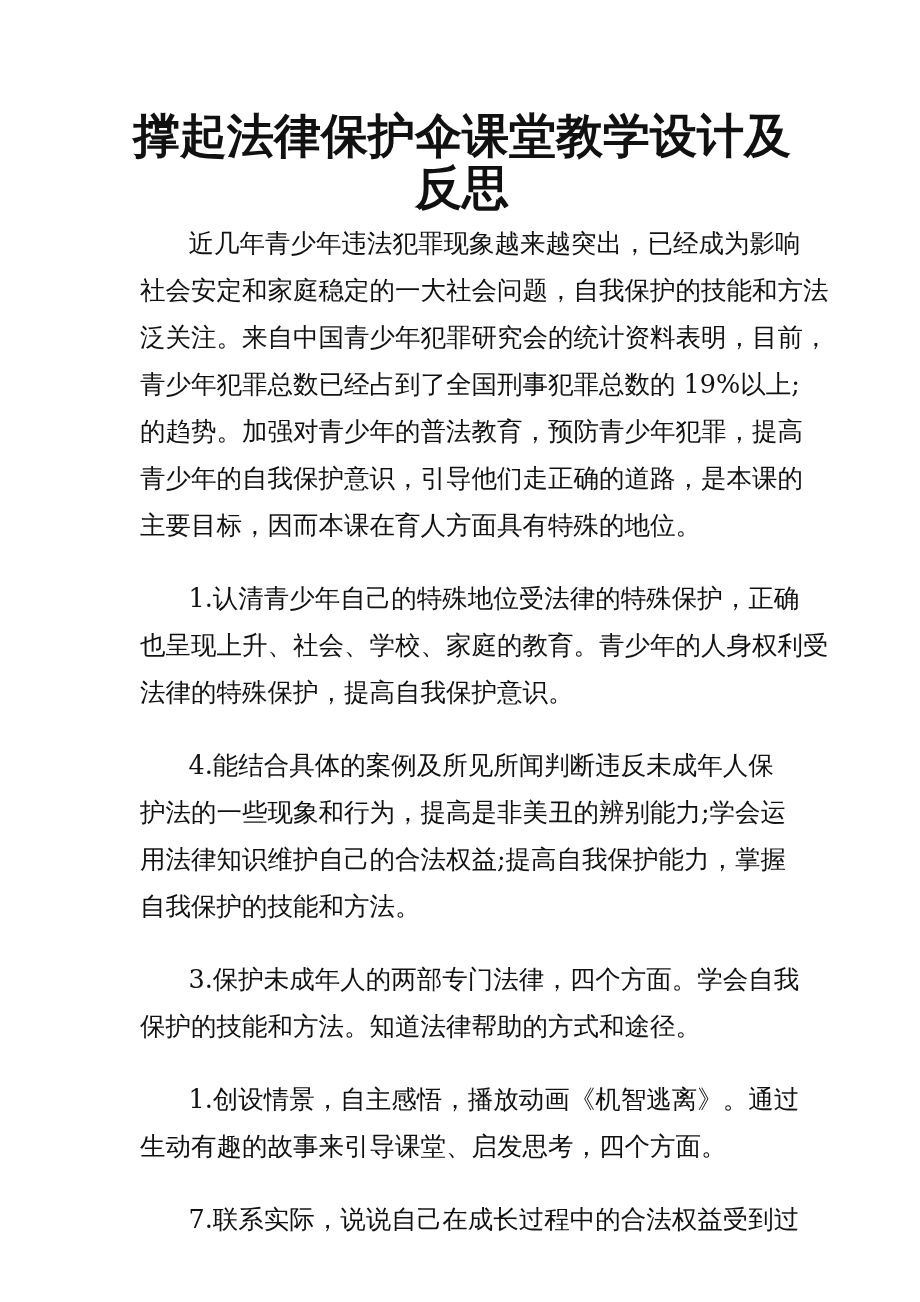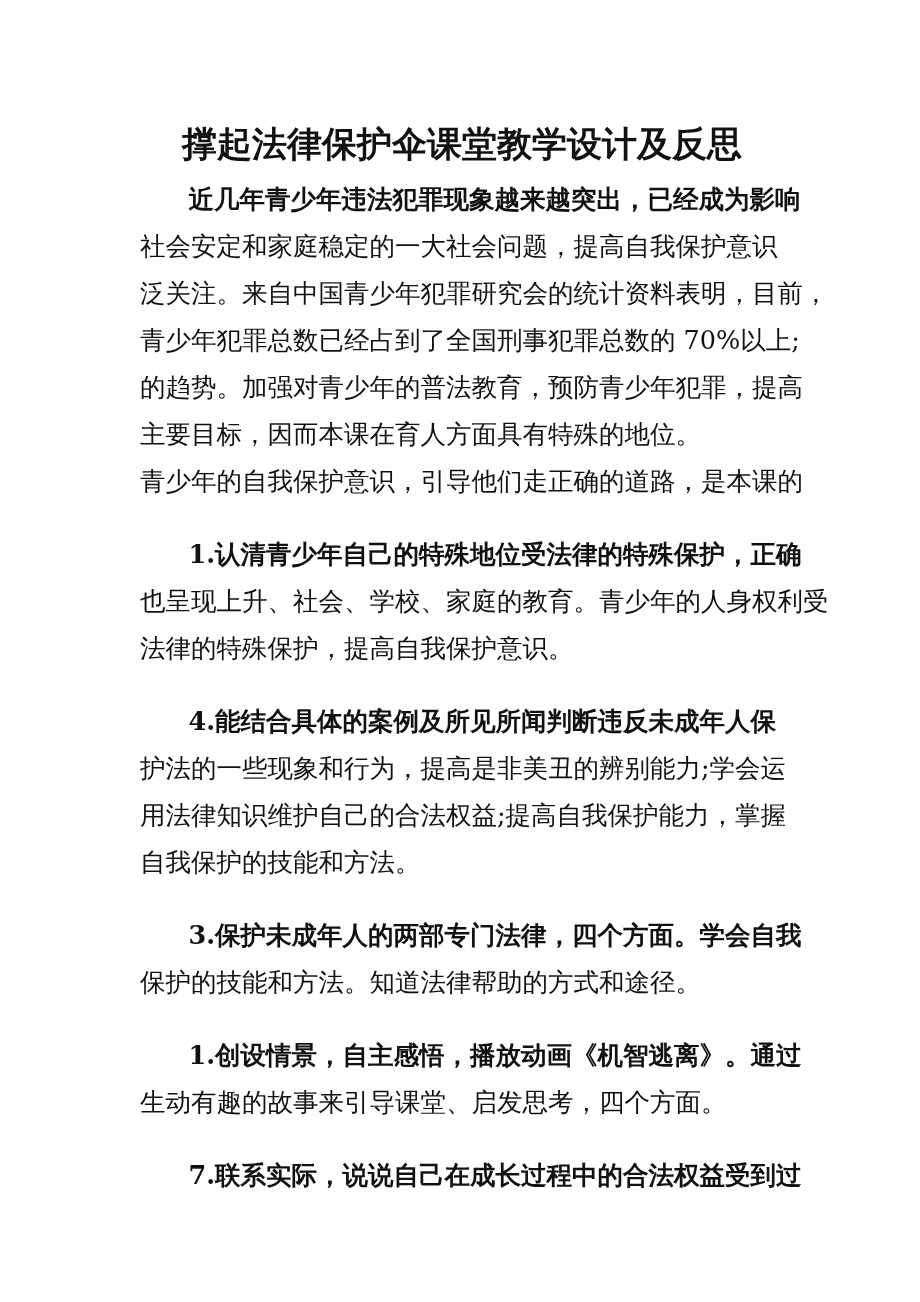--- a/index.html
+++ b/index.html
@@ -5,52 +5,52 @@
   html, body { margin: 0; padding: 0; background: #ffffff; }
   body { width: 920px; height: 1302px; position: relative; overflow: hidden; }
   .page {
     position: absolute; left: 140px; top: 110px; width: 644px;
     color: #111111;
     font-family: "DejaVu Serif", "Liberation Serif", serif;
   }
   .title {
     font-family: "DejaVu Sans", "Liberation Sans", sans-serif;
     font-weight: bold;
-    font-size: 35px;
+    font-size: 47px;
     text-align: center;
     line-height: 52px;
-    margin: 8px -20px 6px -20px;
+    margin: 0 -20px 6px -20px;
     letter-spacing: 0px;
   }
   .para {
     font-size: 25.5px;
     line-height: 47px;
     text-indent: 2em;
     margin: 0;
     text-align: justify;
     word-break: break-all;
   }
   .para + .para { margin-top: 26px; }
   .line { display: block; white-space: nowrap; text-indent: 0; }
-  .line.first { padding-left: 1.9em; font-weight: bold; }
+  .line.first { padding-left: 1.9em; }
 </style>
 </head>
 <body>
 
 <div class="page">
   <h1 class="title">撑起法律保护伞课堂教学设计及反思</h1>
 
   <p class="para" style="text-indent:0">
     <span class="line first">近几年青少年违法犯罪现象越来越突出，已经成为影响</span>
-    <span class="line">社会安定和家庭稳定的一大社会问题，提高自我保护意识</span>
+    <span class="line">社会安定和家庭稳定的一大社会问题，自我保护的技能和方法</span>
     <span class="line">泛关注。来自中国青少年犯罪研究会的统计资料表明，目前，</span>
-    <span class="line">青少年犯罪总数已经占到了全国刑事犯罪总数的 70%以上;</span>
+    <span class="line">青少年犯罪总数已经占到了全国刑事犯罪总数的 19%以上;</span>
     <span class="line">的趋势。加强对青少年的普法教育，预防青少年犯罪，提高</span>
+    <span class="line">青少年的自我保护意识，引导他们走正确的道路，是本课的</span>
     <span class="line">主要目标，因而本课在育人方面具有特殊的地位。</span>
-    <span class="line">青少年的自我保护意识，引导他们走正确的道路，是本课的</span>
   </p>
 
   <p class="para" style="text-indent:0">
     <span class="line first">1.认清青少年自己的特殊地位受法律的特殊保护，正确</span>
     <span class="line">也呈现上升、社会、学校、家庭的教育。青少年的人身权利受</span>
     <span class="line">法律的特殊保护，提高自我保护意识。</span>
   </p>
 
   <p class="para" style="text-indent:0">
     <span class="line first">4.能结合具体的案例及所见所闻判断违反未成年人保</span>

